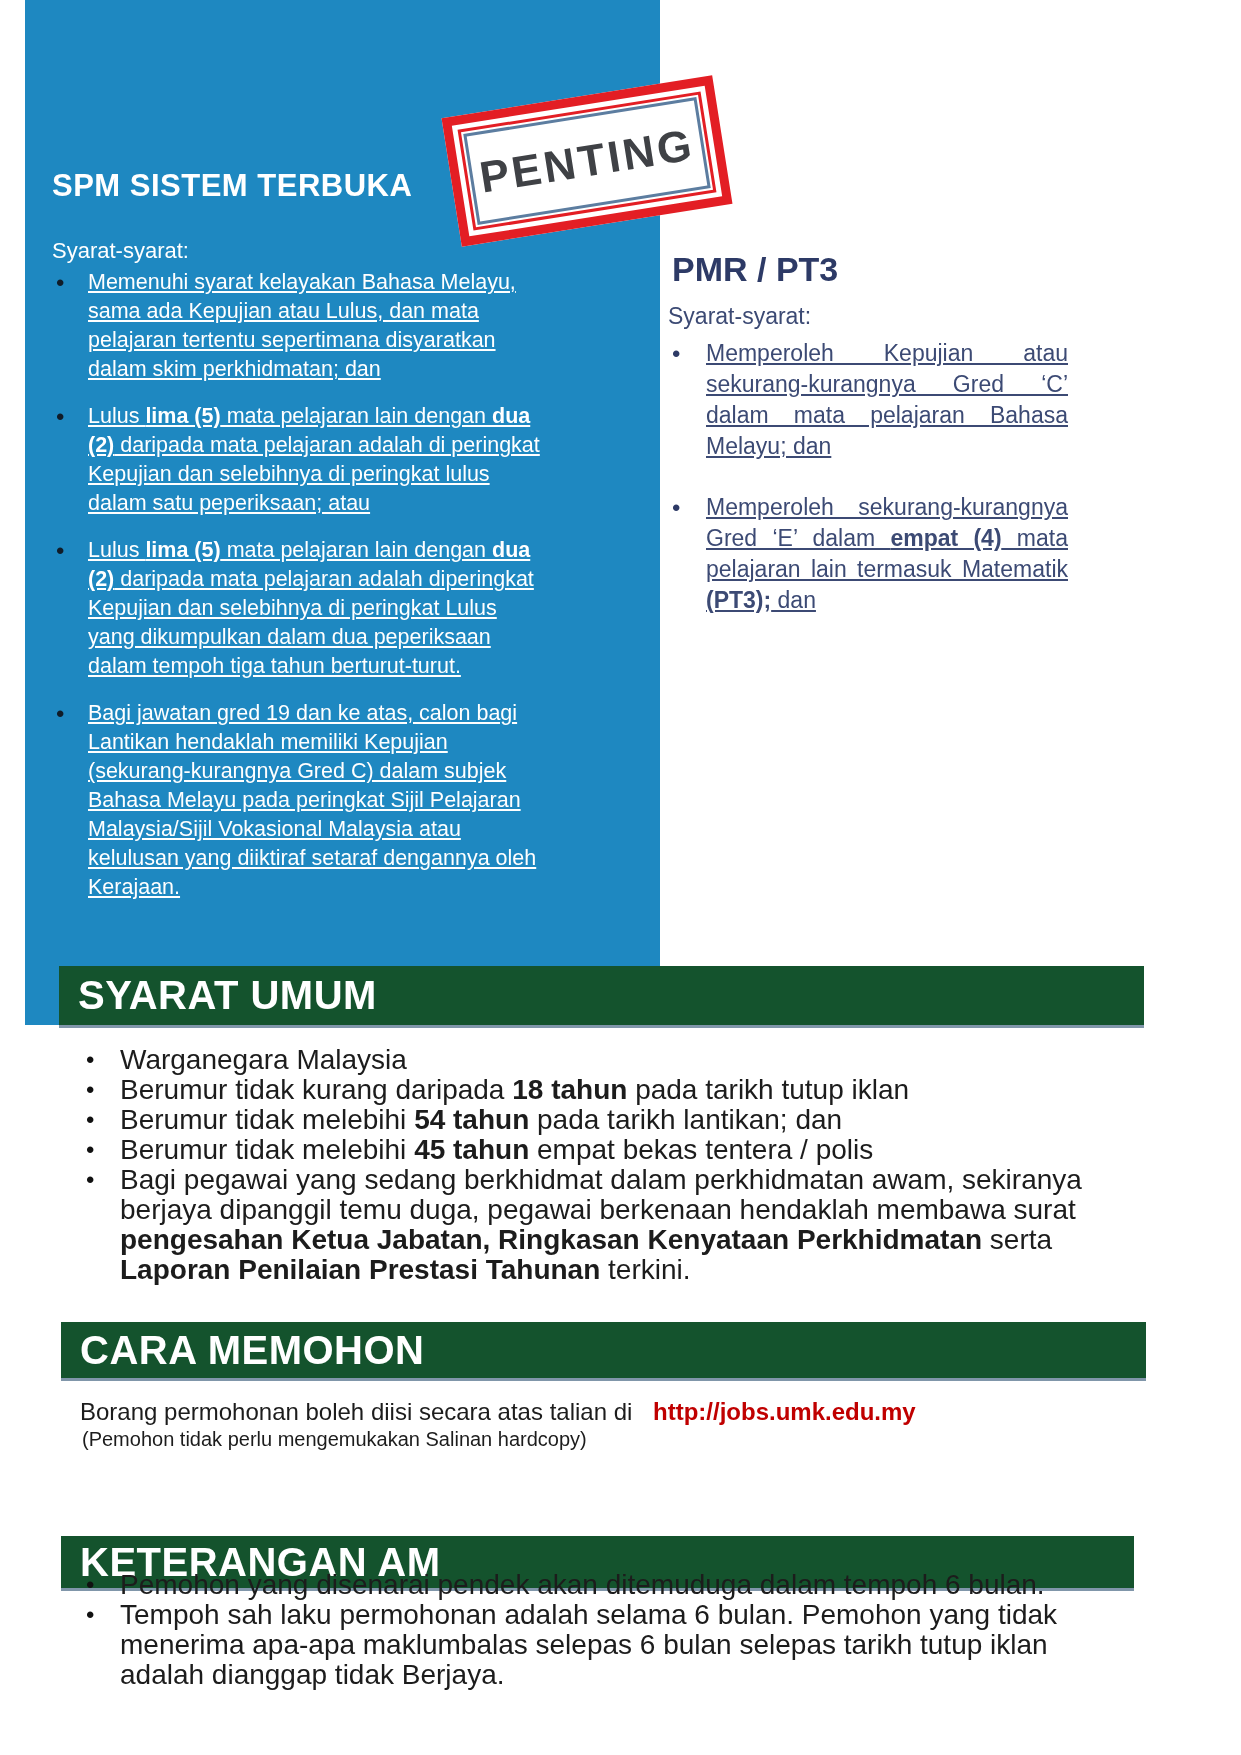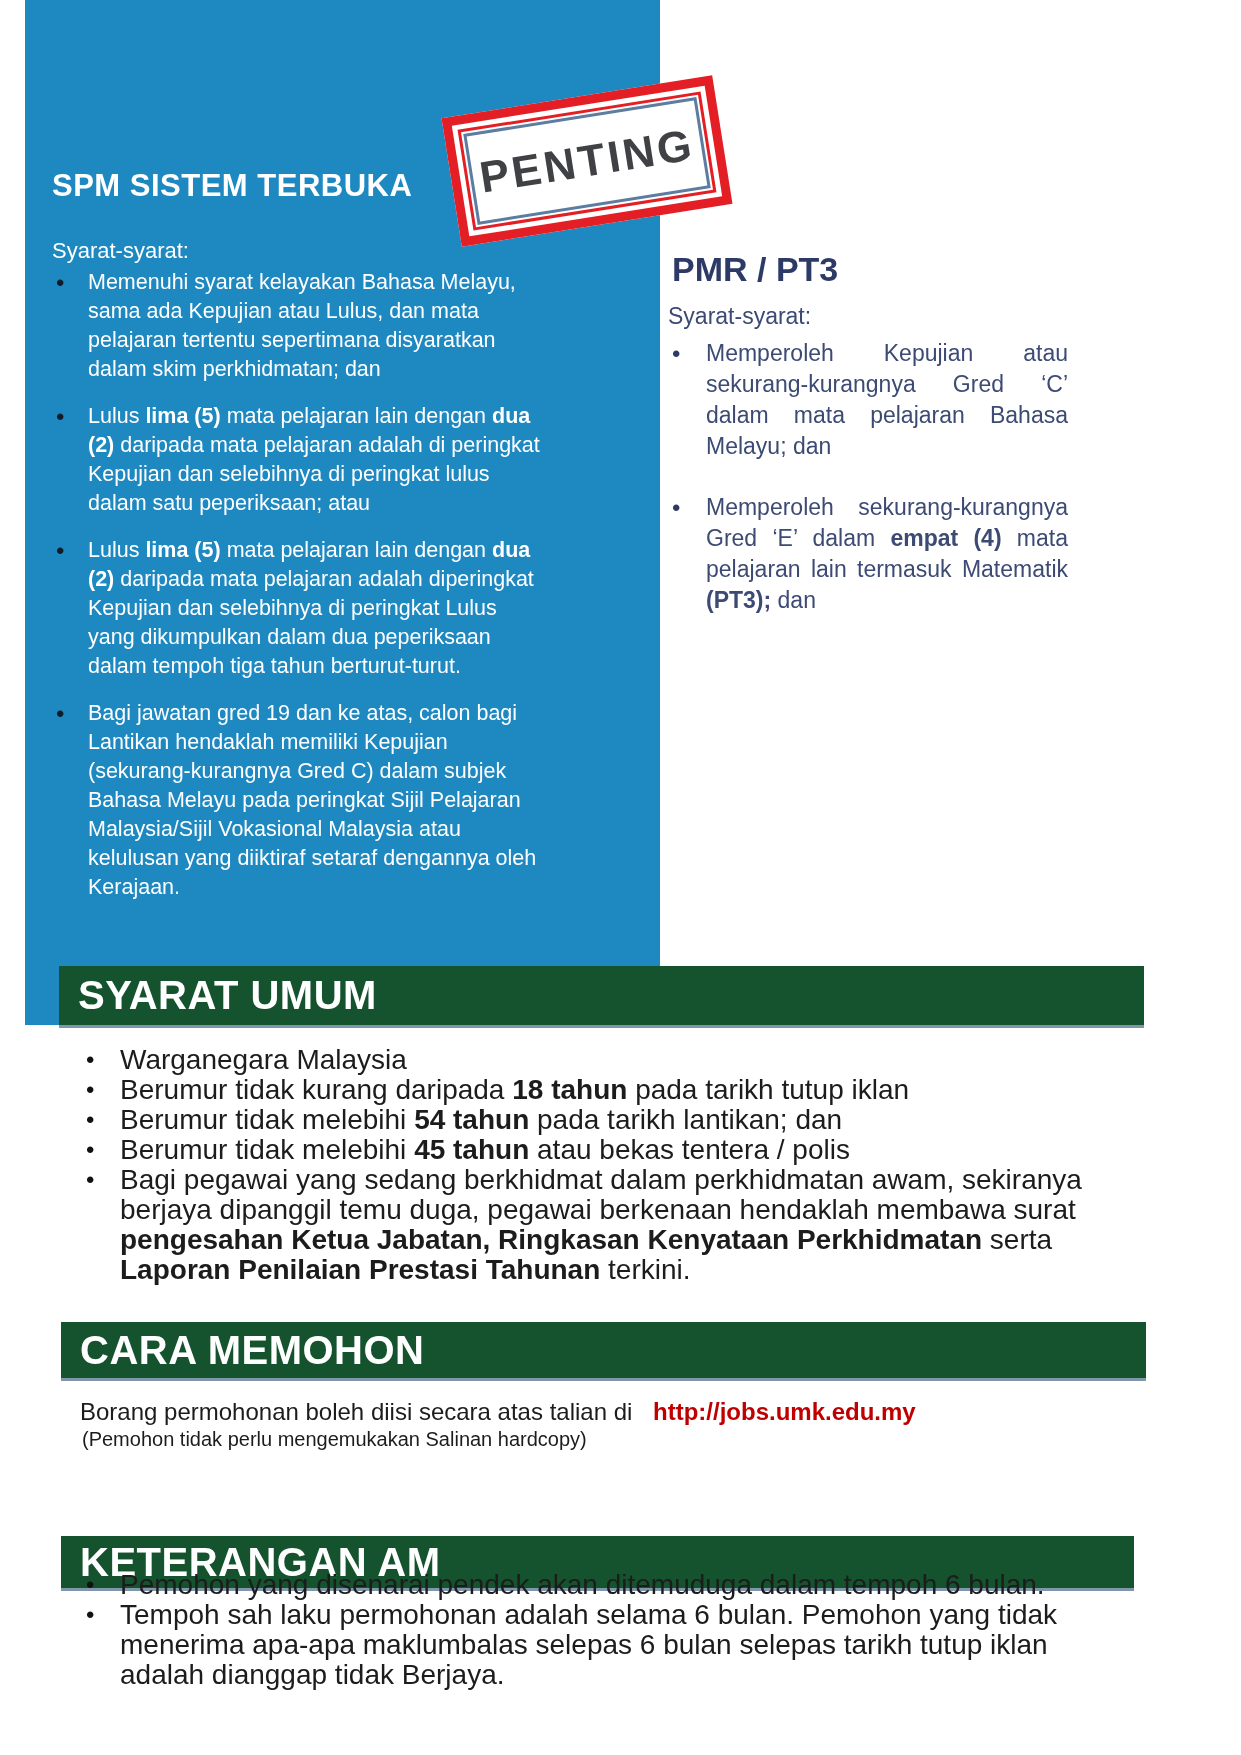--- a/index.html
+++ b/index.html
@@ -3,35 +3,35 @@
 <meta charset="utf-8">
 <style>
   html,body{margin:0;padding:0;background:#ffffff;}
   body{font-family:"Liberation Sans","DejaVu Sans",sans-serif;color:#1c1c1c;}
   .page{position:relative;width:1234px;height:1755px;background:#ffffff;overflow:hidden;}
 
   
   .blue-panel{position:absolute;left:25px;top:0;width:635px;height:1025px;background:#1e88c1;}
   .blue-title{position:absolute;left:27px;top:168px;color:#ffffff;font-size:31px;font-weight:700;letter-spacing:.5px;white-space:nowrap;}
   .blue-sub{position:absolute;left:27px;top:238px;color:#ffffff;font-size:22px;}
-  .blue-list{position:absolute;left:27px;top:268px;width:492px;margin:0;padding:0;list-style:none;color:#ffffff;font-size:21.5px;line-height:29px;}
+  .blue-list{position:absolute;left:27px;top:268px;width:492px;margin:0;padding:0;list-style:none;color:#ffffff;font-size:21.5px;line-height:29px;text-decoration:underline;}
   .blue-list li{position:relative;padding-left:36px;margin-bottom:18px;}
   .blue-list li::before{content:"\2022";position:absolute;left:4px;top:0;color:#101c28;font-size:24px;}
 
   
   .stamp{position:absolute;left:450px;top:96px;width:274px;height:130px;transform:rotate(-9deg);background:#ffffff;border:9px solid #e31e24;box-sizing:border-box;padding:5px;}
   .stamp-mid{width:100%;height:100%;border:3px solid #e31e24;box-sizing:border-box;padding:2px;}
   .stamp-in{width:100%;height:100%;border:3px solid #5c7da0;box-sizing:border-box;display:flex;align-items:center;justify-content:center;}
   .stamp-text{color:#3f4145;font-size:44px;font-weight:700;letter-spacing:3px;white-space:nowrap;}
 
   
   .pmr{position:absolute;left:668px;top:250px;width:400px;}
   .pmr-title{color:#2d3a66;font-size:34px;font-weight:700;margin:0 0 14px 4px;}
   .pmr-sub{color:#3c4a74;font-size:23px;margin:0 0 8px 0;}
-  .pmr-list{margin:0;padding:0;list-style:none;color:#3c4a74;font-size:23px;line-height:31px;text-align:justify;}
+  .pmr-list{margin:0;padding:0;list-style:none;color:#3c4a74;font-size:23px;line-height:31px;text-align:justify;text-decoration:underline;}
   .pmr-list li{position:relative;padding-left:38px;margin-bottom:30px;}
   .pmr-list li::before{content:"\2022";position:absolute;left:4px;top:0;color:#2d3a66;font-size:24px;}
 
   
   .bar{position:absolute;background:#14532d;box-shadow:0 3px 0 #8096aa;display:flex;align-items:center;}
   .bar-title{color:#ffffff;font-size:40px;font-weight:700;letter-spacing:.5px;padding-left:19px;white-space:nowrap;}
   .bar-syarat{left:59px;top:966px;width:1085px;height:59px;}
   .bar-cara{left:61px;top:1322px;width:1085px;height:56px;}
   .bar-ket{left:61px;top:1536px;width:1073px;height:52px;text-align:right;}
 
@@ -82,21 +82,21 @@
       </ul>
   </div>
 
   <div class="bar bar-syarat">
     <span class="bar-title">SYARAT UMUM</span>
   </div>
   <ul class="black-list list-syarat">
       <li><span>Warganegara Malaysia</span></li>
       <li><span>Berumur tidak kurang daripada </span><span class="b">18 tahun</span><span> pada tarikh tutup iklan</span></li>
       <li><span>Berumur tidak melebihi </span><span class="b">54 tahun</span><span> pada tarikh lantikan; dan</span></li>
-      <li><span>Berumur tidak melebihi </span><span class="b">45 tahun</span><span> atau bekas tentera / polis</span></li>
+      <li><span>Berumur tidak melebihi </span><span class="b">45 tahun</span><span> empat bekas tentera / polis</span></li>
       <li><span>Bagi pegawai yang sedang berkhidmat dalam perkhidmatan awam, sekiranya berjaya dipanggil temu duga, pegawai berkenaan hendaklah membawa surat </span><span class="b">pengesahan Ketua Jabatan, Ringkasan Kenyataan Perkhidmatan</span><span> serta </span><span class="b">Laporan Penilaian Prestasi Tahunan</span><span> terkini.</span></li>
     </ul>
 
   <div class="bar bar-cara">
     <span class="bar-title">CARA MEMOHON</span>
   </div>
   <div class="cara-body"><span>Borang permohonan boleh diisi secara atas talian di </span><span class="red">http://jobs.umk.edu.my</span></div>
   <div class="cara-note">(Pemohon tidak perlu mengemukakan Salinan hardcopy)</div>
 
   <div class="bar bar-ket">

